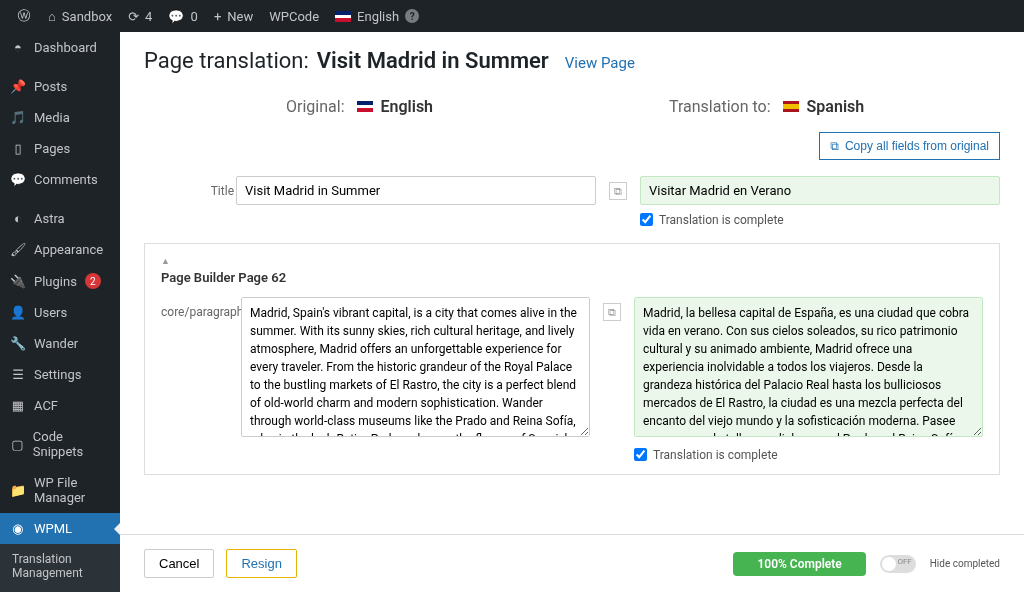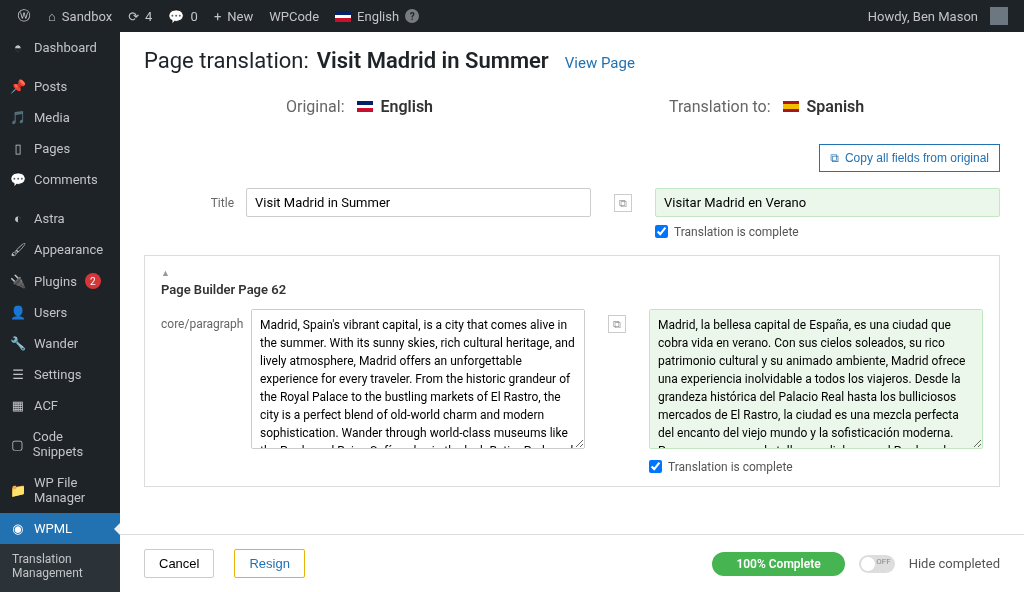--- a/index.html
+++ b/index.html
@@ -17,48 +17,48 @@
 .sb-item.active { background: #2271b1; color: #fff; }
 .sb-item.active::after { content:""; position:absolute; right:0; top:50%; transform:translateY(-50%); border:6px solid transparent; border-right-color:#f0f0f1; }
 .sb-icon { width:16px; text-align:center; }
 .sb-sub { background: #2c3338; padding: 8px 12px; font-size: 12px; cursor: pointer; }
 .badge { background:#d63638;color:#fff;border-radius:9px;min-width:16px;height:16px;display:inline-flex;align-items:center;justify-content:center;font-size:10px;padding:0 4px; }
 .main { flex: 1; background: #fff; overflow-y: auto; }
 .content { padding: 16px 24px 0; }
 h1 { font-size: 22px; font-weight: 400; color: #1d2327; display: flex; align-items: baseline; gap: 8px; margin-bottom: 24px; }
 h1 b { font-weight: 600; }
 .view-link { font-size: 15px; color: #2271b1; text-decoration: none; margin-left: 8px; }
-.headers { display: flex; margin-bottom: 28px; align-items: center; }
+.headers { display: flex; margin-bottom: 16px; align-items: center; }
 .headers .col { flex: 1; display: flex; align-items: center; gap: 8px; font-size: 16px; font-weight: 600; color: #333; }
 .headers .label { font-weight: 400; color: #666; margin-right: 4px; }
 .copy-btn-row { display:flex; justify-content:flex-end; margin-bottom:16px; }
 .copy-btn { border:1px solid #2271b1;color:#2271b1;background:#fff;padding:6px 10px;font-size:12px;cursor:pointer;display:flex;align-items:center;gap:6px; }
-.row { display: flex; align-items: flex-start; gap: 12px; margin-bottom: 12px; }
+.row { display: flex; align-items: flex-start; gap: 2px; margin-bottom: 12px; }
 .row .lbl { width: 90px; text-align: right; padding-top: 8px; font-size: 12px; color: #666; flex-shrink:0; }
 .fld { flex: 1; }
 input[type=text], textarea { width: 100%; border: 1px solid #ccc; padding: 6px 8px; font-size: 13px; font-family: inherit; border-radius: 2px; }
 .fld.trans input, .fld.trans textarea { background: #eaf7ea; border-color: #c3e6c3; }
 .mid-gap { width: 40px; display:flex; justify-content:center; padding-top:6px; }
 .copy-icon { width:18px;height:18px;border:1px solid #ccc;display:flex;align-items:center;justify-content:center;cursor:pointer;font-size:11px;color:#999; }
 .complete { display:flex;align-items:flex-start;gap:6px;margin-top:8px;font-size:12px;color:#555; }
 .complete input { width:13px;height:13px; }
 .section { border: 1px solid #ddd; padding: 12px 16px; margin-top: 16px; background:#fff; }
 .sec-title { font-weight:600; font-size:13px; margin-bottom:12px; color:#333; text-align:left; }
 .tri { font-size:9px;color:#999;margin-bottom:4px; }
 textarea { resize: vertical; min-height: 120px; line-height:1.5; font-size:12px; }
 .footer { position:fixed; bottom:0; left:120px; right:0; background:#fff; border-top:1px solid #ddd; padding:14px 24px; display:flex; align-items:center; justify-content:space-between; }
-.footer-l,.footer-r { display:flex;align-items:center;gap:20px; }
+.footer-l,.footer-r { display:flex;align-items:center;gap:12px; }
 .btn { border:1px solid #ccc; background:#fff; padding:6px 14px; font-size:13px; cursor:pointer; border-radius:2px; }
 .btn.blue { background:#2271b1;border-color:#2271b1;color:#fff; }
 .btn.link { border:1px solid #eab308;color:#2271b1; }
-.progress { background:#46b450;color:#fff;padding:5px 24px;border-radius:12px;font-size:12px;font-weight:600; }
+.progress { background:#46b450;color:#fff;padding:5px 24px;border-radius:4px;font-size:12px;font-weight:600; }
 .toggle { width:36px;height:18px;background:#ddd;border-radius:9px;position:relative;cursor:pointer; }
 .toggle::after{content:"OFF";position:absolute;right:4px;top:2px;font-size:8px;color:#888;}
 .toggle::before{content:"";width:14px;height:14px;background:#fff;border-radius:50%;position:absolute;left:2px;top:2px;}
-.hide-lbl{font-size:13px;color:#555;}
+.hide-lbl{font-size:10px;color:#555;}
 .footer-c{display:flex;align-items:center;gap:14px;}
 </style>
 </head>
 <body>
 
 <div class="toolbar">
   <div class="tb-l">
     <div class="tb-item">
         <span class="sb-icon">ⓦ</span>
       </div>
@@ -78,26 +78,20 @@
         <span>+</span>
         <span>New</span>
       </div>
     <div class="tb-item">
         <span>WPCode</span>
       </div>
     <div class="tb-item">
         <span class="flag"></span>
         <span>English</span>
         <span class="help-circle">?</span>
-      </div>
-  </div>
-  <div class="tb-r">
-    <div class="tb-item">
-        <span>Howdy, Ben Mason</span>
-        <span class="avatar"></span>
       </div>
   </div>
 </div>
 
 <div class="wrap">
   <div class="sidebar">
     <div class="sb-item">
         <span class="sb-icon">◓</span>
         <span>Dashboard</span>
       </div>

